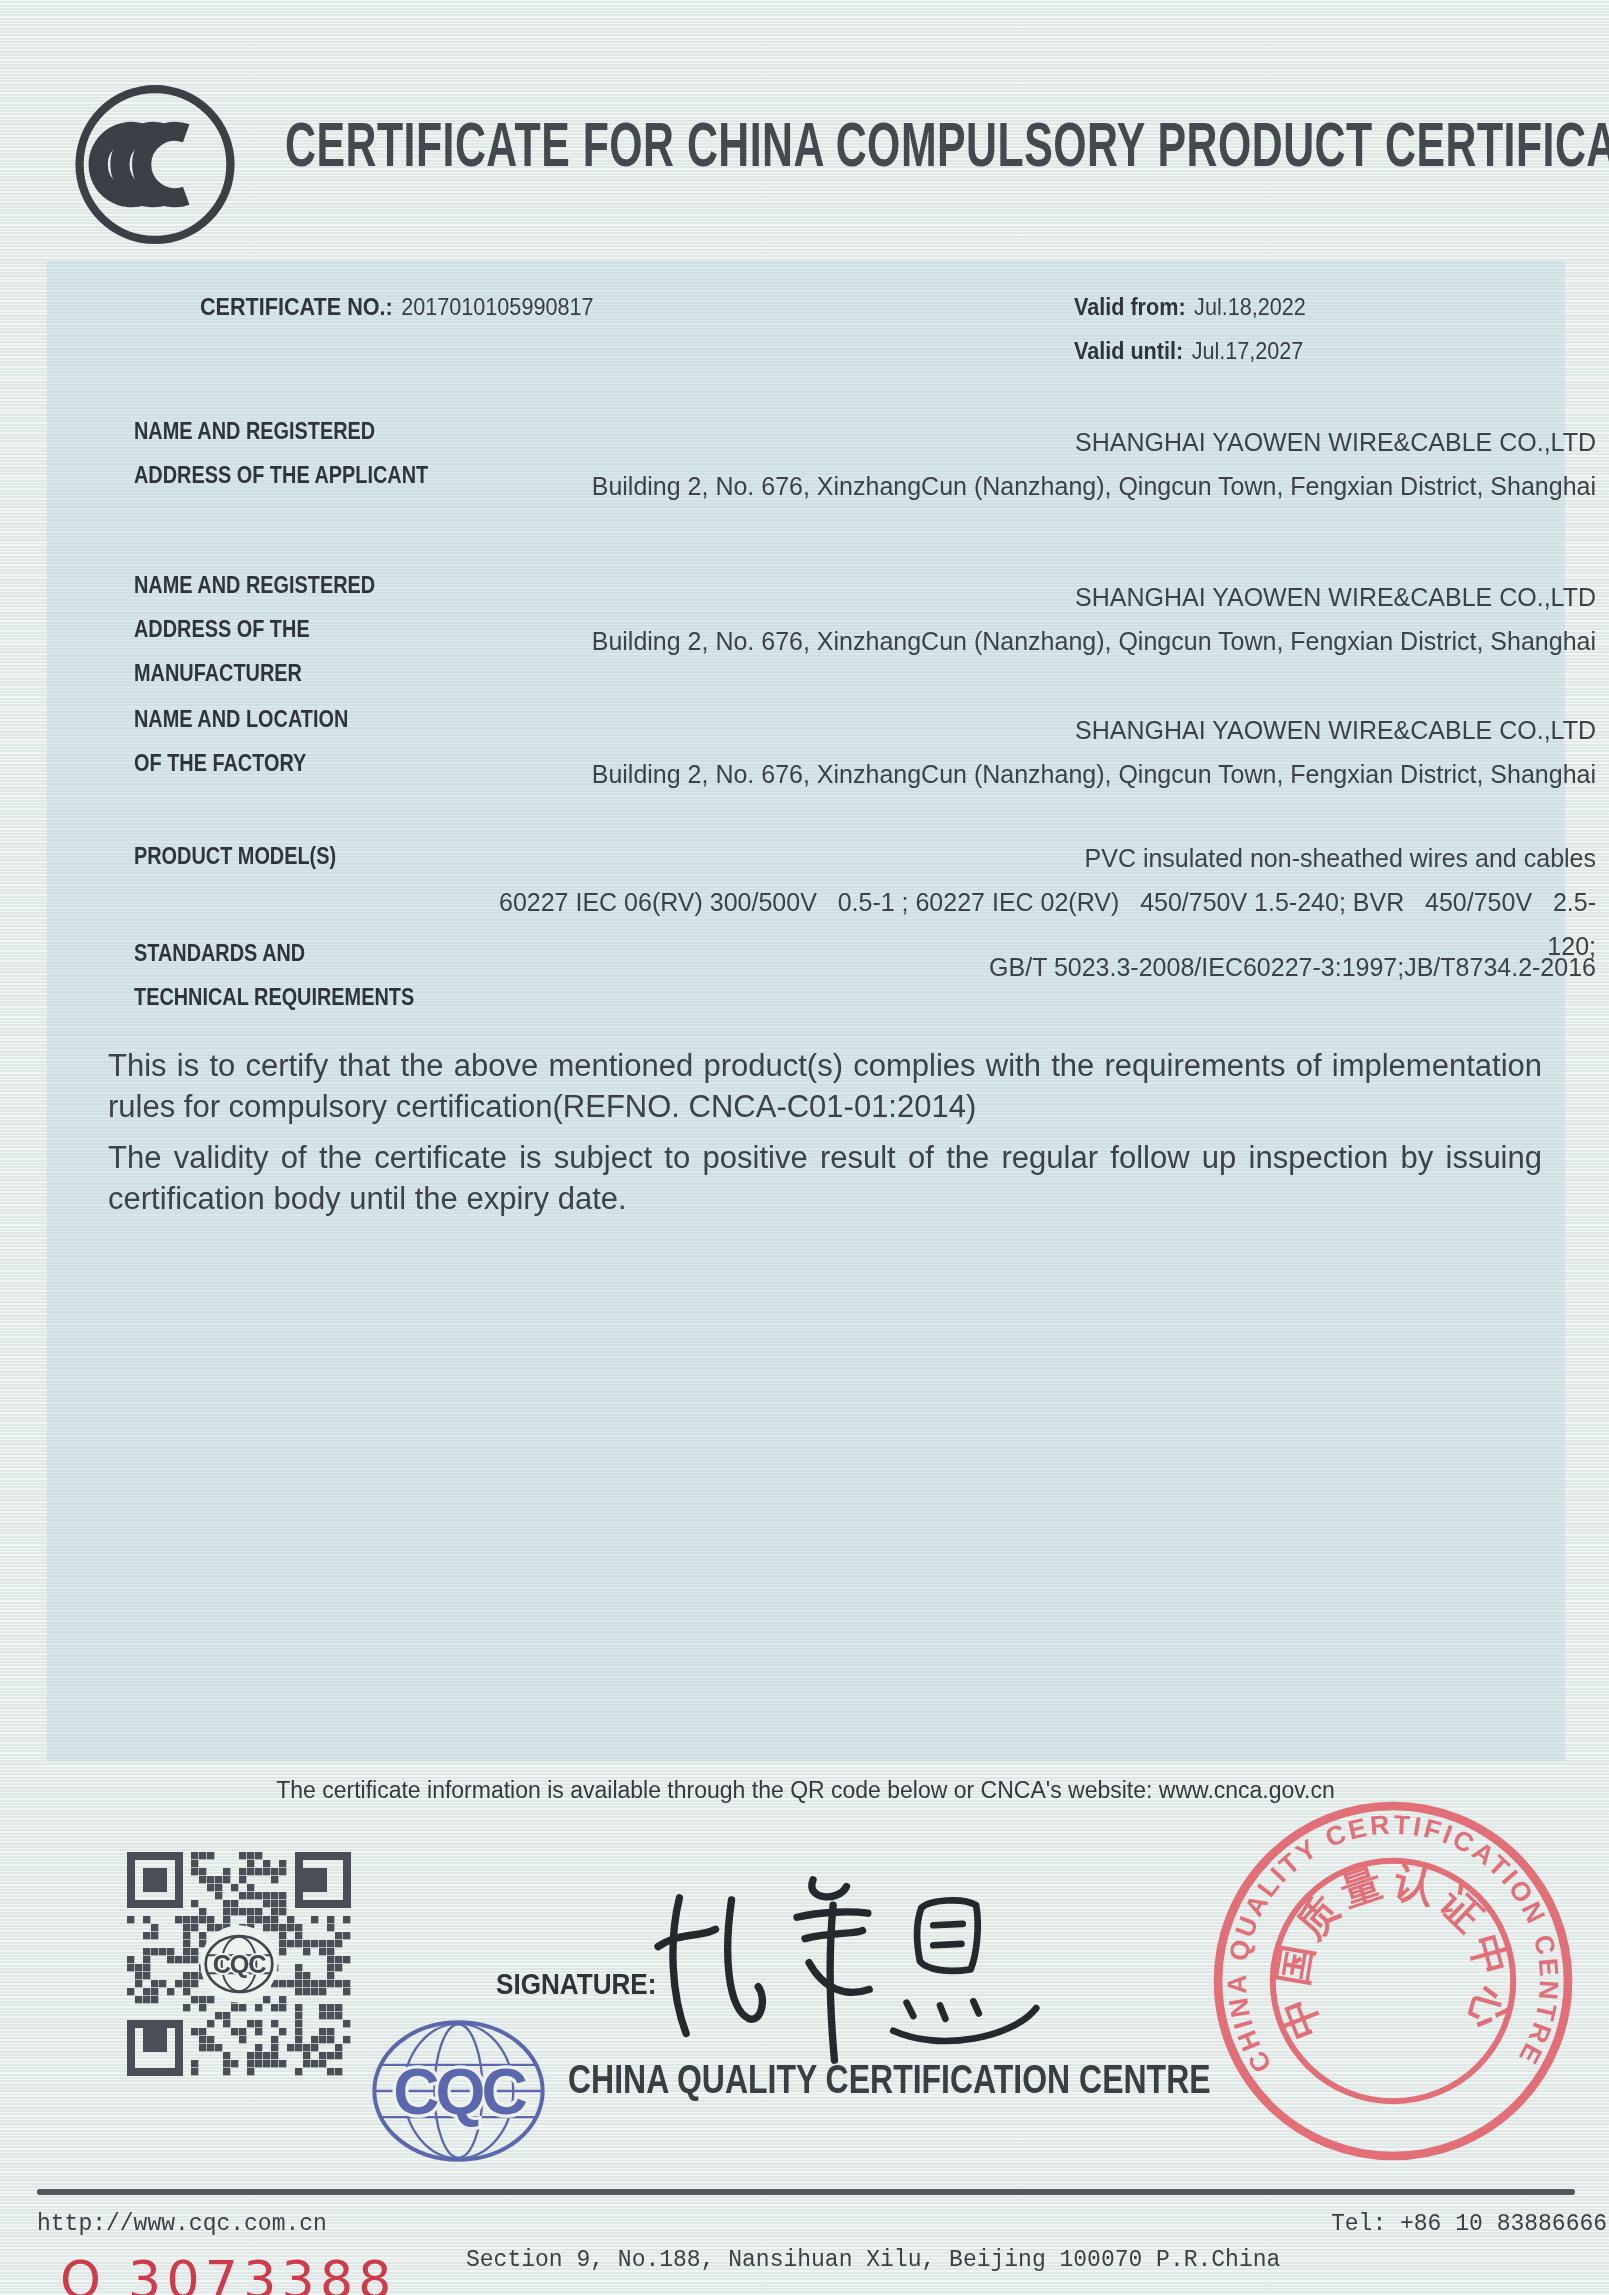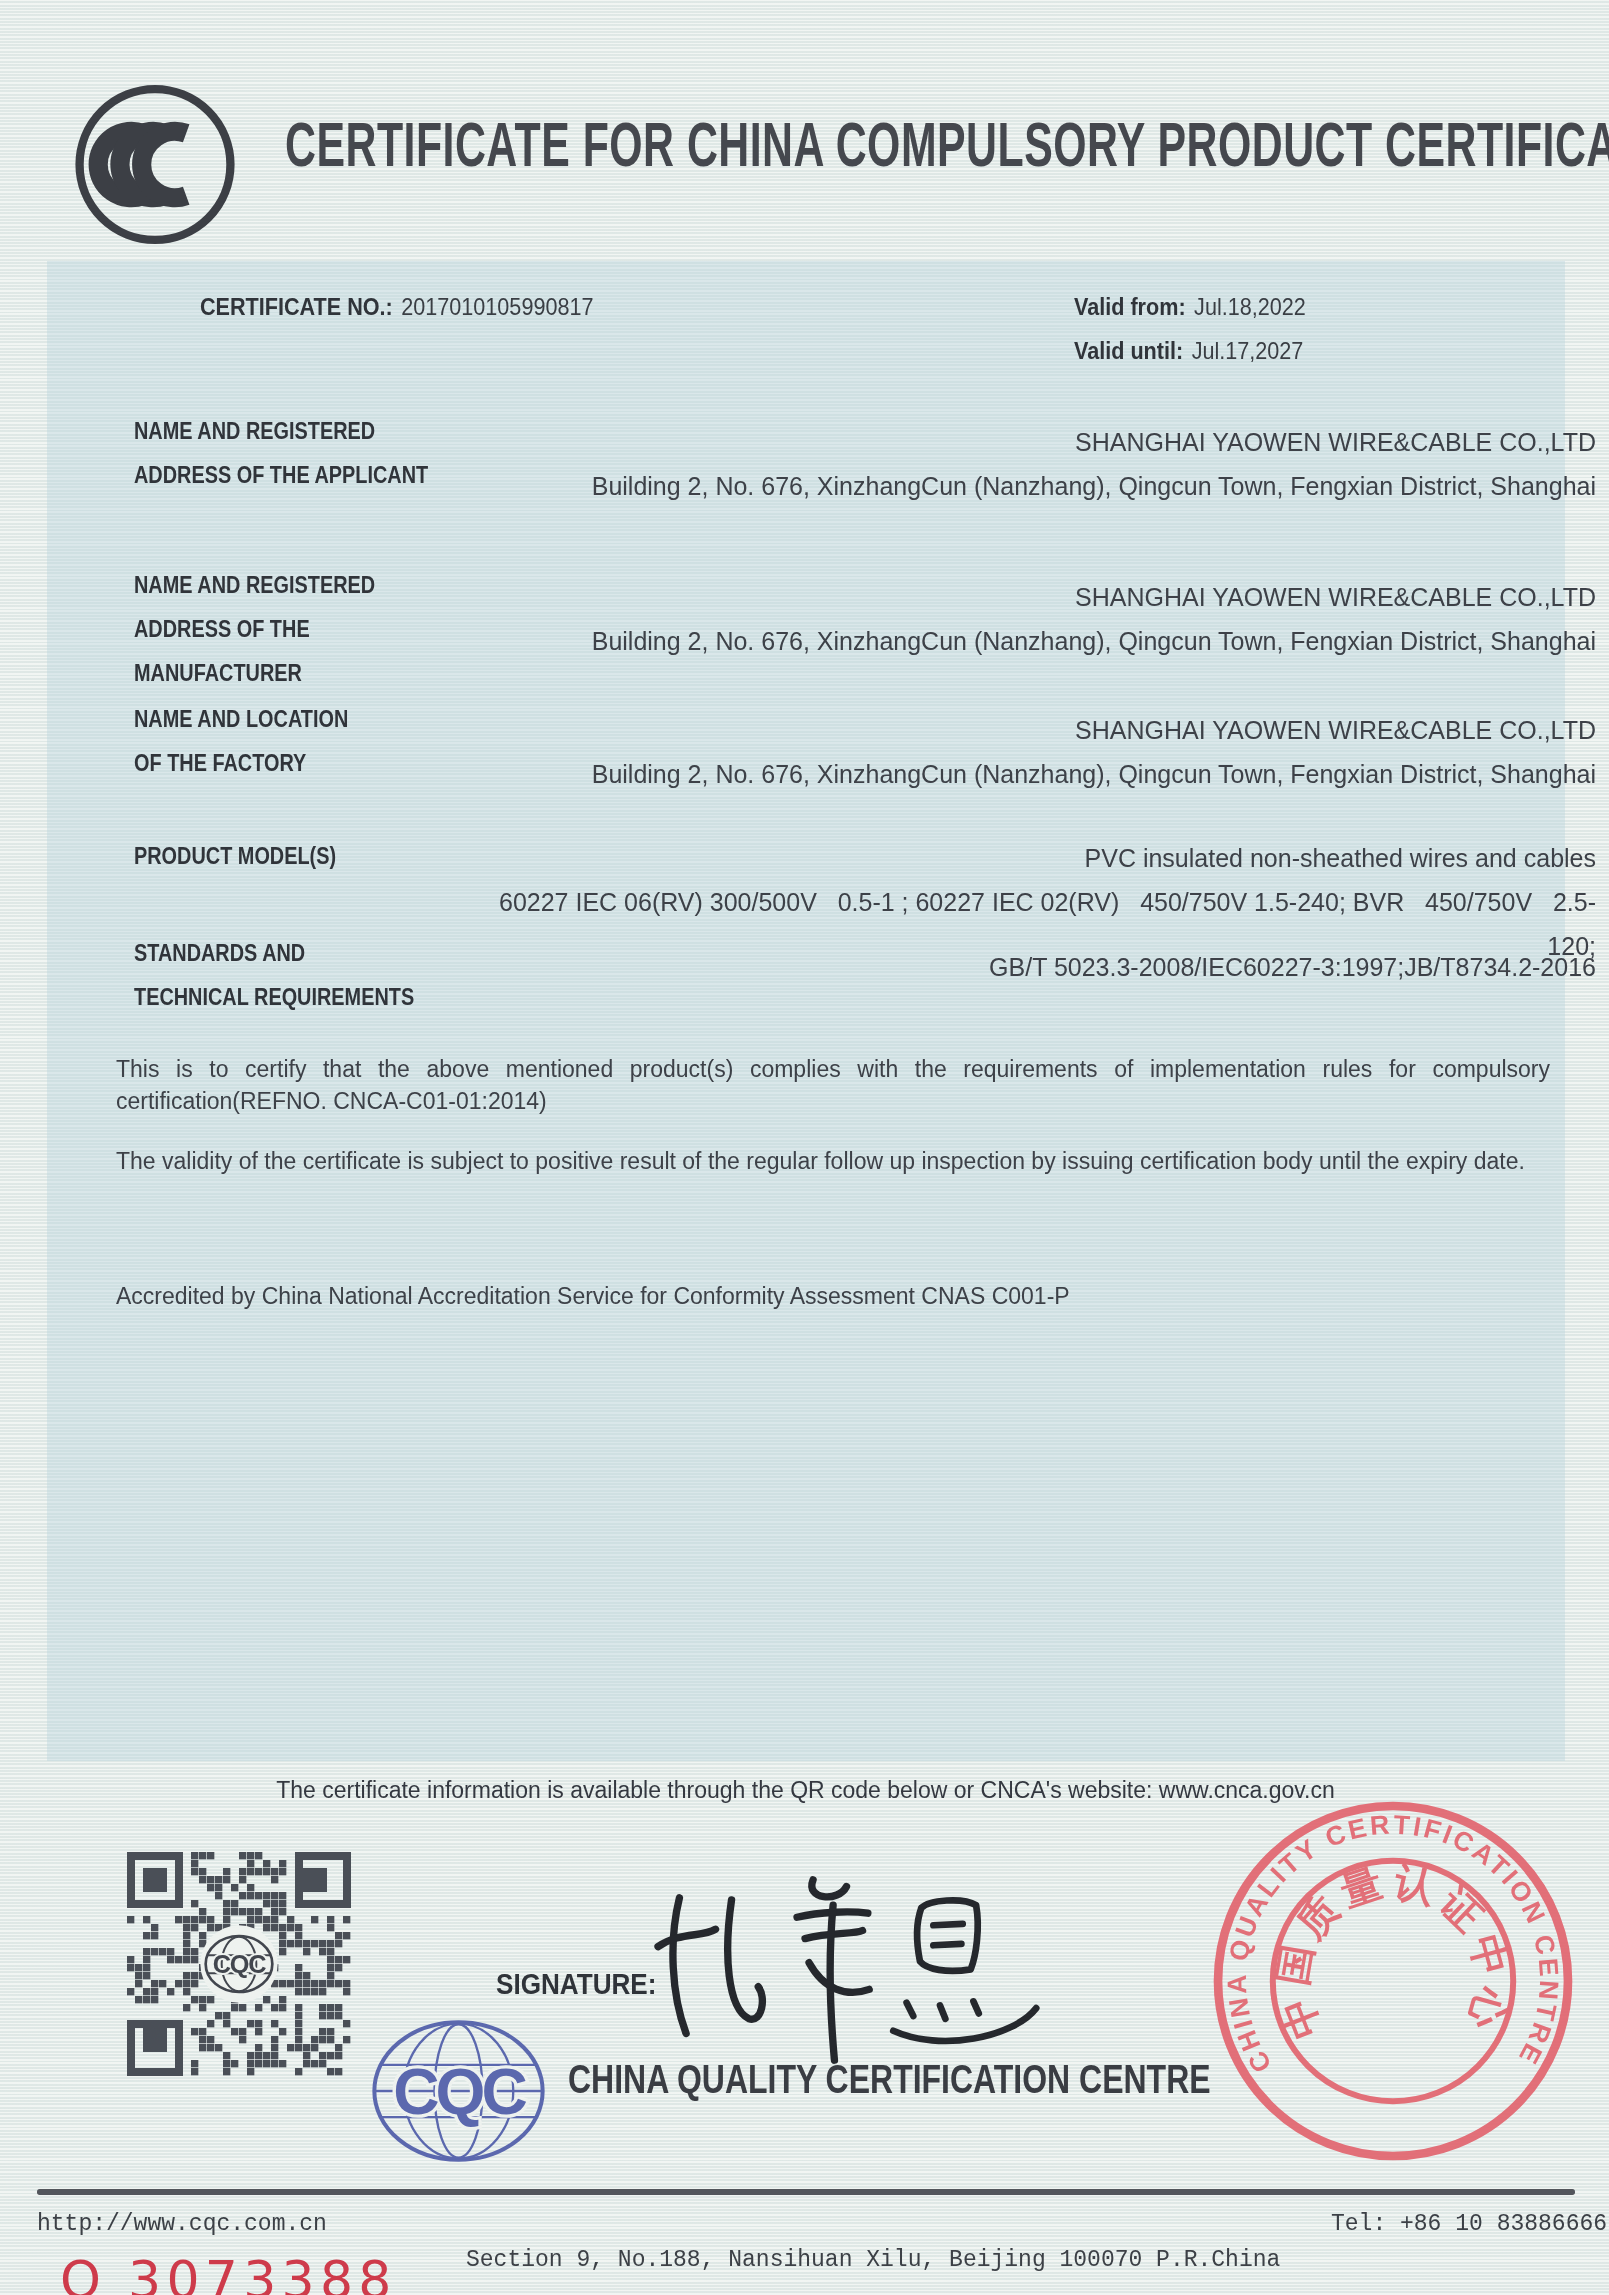--- a/index.html
+++ b/index.html
@@ -14,21 +14,21 @@
   .abs{position:absolute;}
   .title{left:285px;top:108px;font-size:63px;font-weight:bold;color:#45484e;
     white-space:nowrap;letter-spacing:0.7px;transform:scaleX(.68);transform-origin:0 0;}
   .kv{display:flex;gap:9.4px;white-space:nowrap;font-size:24px;
     transform:scaleX(.9);transform-origin:0 0;}
   .kv b{font-weight:bold;color:#30343a;}
   .sec-label{left:134px;font-size:23.4px;font-weight:bold;color:#30343a;line-height:44px;
     white-space:pre-line;transform:scaleX(.85);transform-origin:0 0;}
   .sec-content{left:494px;width:1102px;font-size:25px;color:#3d4148;line-height:44px;
     white-space:pre-wrap;text-align:right;}
-  .para{left:100px;width:1434px;font-size:23px;line-height:32px;color:#3d4148;margin:16px;}
+  .para{left:100px;width:1434px;font-size:31px;line-height:41px;color:#3d4148;margin:8px;}
   .just{text-align:justify;}
   .qr-notice{left:47px;width:1517px;top:1777px;text-align:center;font-size:23px;color:#343840;}
   .sig-label{left:496px;top:1968px;font-size:29px;font-weight:bold;color:#2f3339;
     transform:scaleX(.9);transform-origin:0 0;white-space:nowrap;}
   .issuer-name{left:568px;top:2056px;font-size:41px;font-weight:bold;color:#3a3d43;
     white-space:nowrap;transform:scaleX(.78);transform-origin:0 0;}
   .footer-line{left:37px;top:2189px;width:1538px;height:6px;background:#53565c;border-radius:2.7px;}
   .footer-text{top:2211px;font-family:"Liberation Mono", monospace;font-size:23px;color:#3c4046;white-space:nowrap;}
   .serial{left:60px;top:2250px;font-family:"DejaVu Sans", sans-serif;font-size:52px;
     color:#ce3b4b;letter-spacing:5.3px;white-space:nowrap;}
@@ -87,21 +87,20 @@
   <div class="abs sec-label" style="top:834px;">PRODUCT MODEL(S)</div>
   <div class="abs sec-content" style="top:836px;">PVC insulated non-sheathed wires and cables
 60227 IEC 06(RV) 300/500V   0.5-1 ; 60227 IEC 02(RV)   450/750V 1.5-240; BVR   450/750V   2.5-120;</div>
 
   <div class="abs sec-label" style="top:931px;">STANDARDS AND
 TECHNICAL REQUIREMENTS</div>
   <div class="abs sec-content" style="top:945px;">GB/T 5023.3-2008/IEC60227-3:1997;JB/T8734.2-2016</div>
 
   <p class="abs para just" style="top:1037px;">This is to certify that the above mentioned product(s) complies with the requirements of implementation rules for compulsory certification(REFNO. CNCA-C01-01:2014)</p>
   <p class="abs para just" style="top:1129px;">The validity of the certificate is subject to positive result of the regular follow up inspection by issuing certification body until the expiry date.</p>
-  <p class="abs para" style="top:1264px;">Accredited by China National Accreditation Service for Conformity Assessment CNAS C001-P</p>
 
   <div class="abs qr-notice">The certificate information is available through the QR code below or CNCA's website: www.cnca.gov.cn</div>
 
   <div class="abs" style="left:127px;top:1852px;">
     <svg width="224" height="224" viewBox="0 0 336 336">
       <g class="modules" fill="#4a4f57">
           <rect x="96" y="0" width="11" height="11"></rect>
           <rect x="108" y="0" width="11" height="11"></rect>
           <rect x="120" y="0" width="11" height="11"></rect>
           <rect x="168" y="0" width="11" height="11"></rect>

